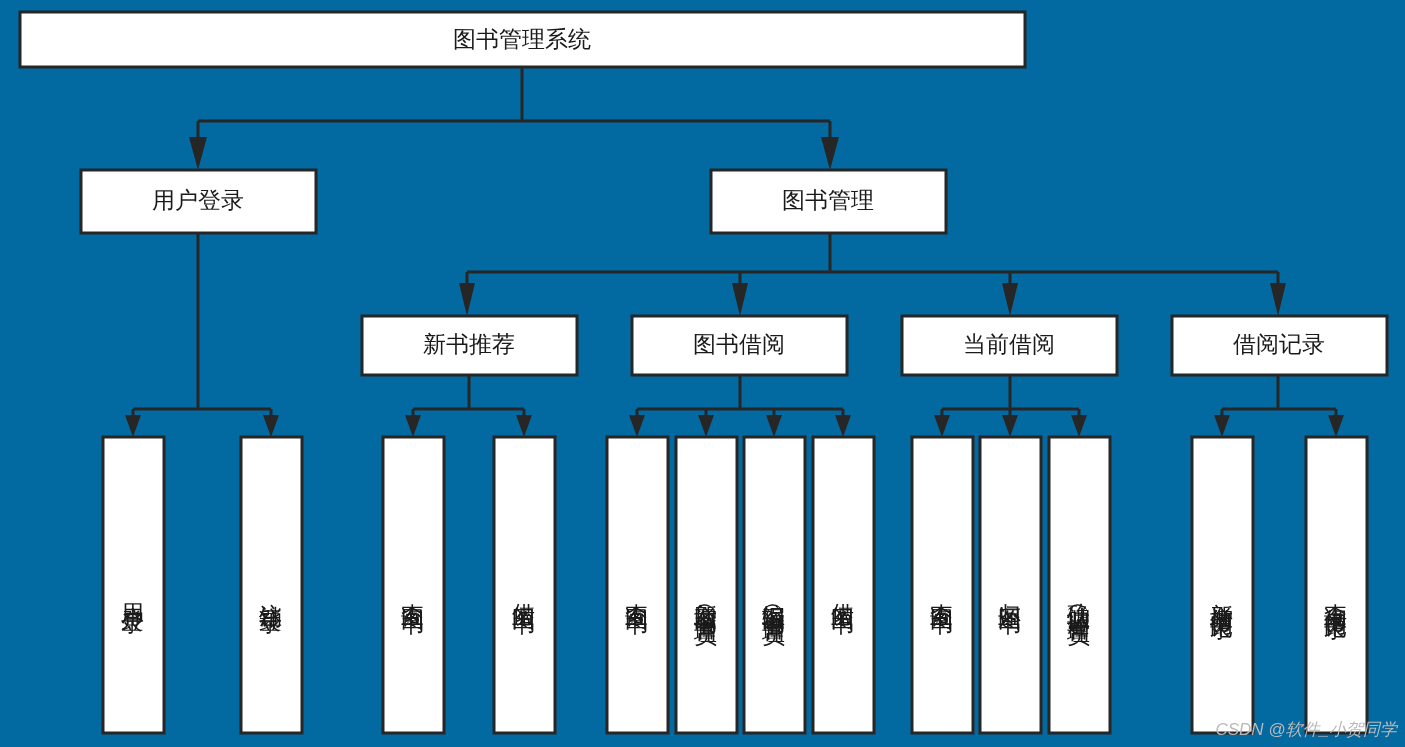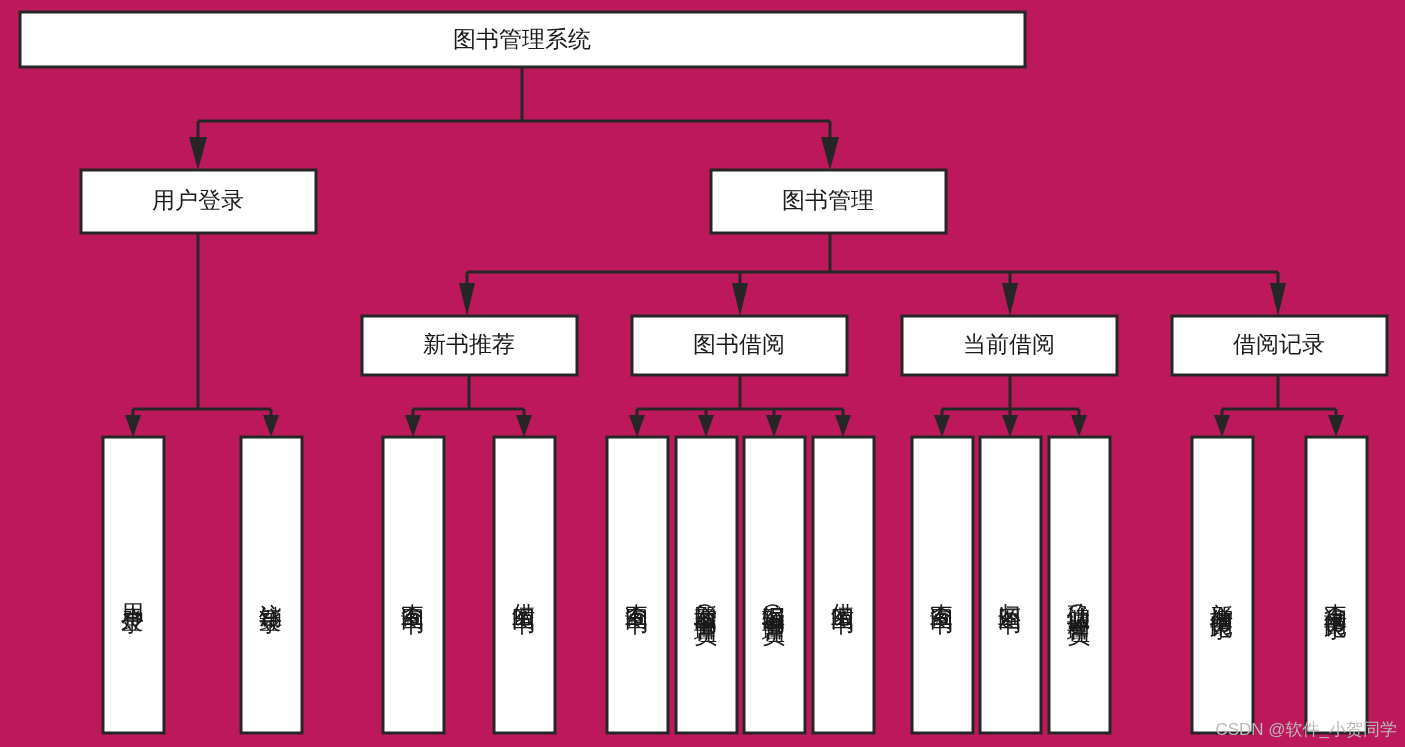--- a/index.html
+++ b/index.html
@@ -10,21 +10,21 @@
   body {
     width: 1405px;
     height: 747px;
     font-family: "Liberation Sans", "DejaVu Sans", sans-serif;
     overflow: hidden;
   }
   #diagram-root {
     position: relative;
     width: 1405px;
     height: 747px;
-    background: #be185d;
+    background: #0369a1;
   }
   svg#flow {
     position: absolute;
     top: 0;
     left: 0;
     width: 1405px;
     height: 747px;
   }
   .node-box {
     fill: #ffffff;
@@ -59,20 +59,21 @@
   }
   .watermark-text {
     position: absolute;
     right: 8px;
     bottom: 6px;
     font-family: "Liberation Sans", "DejaVu Sans", sans-serif;
     font-size: 17px;
     color: #b9b9b9;
     white-space: nowrap;
     user-select: none;
+    font-style: italic;
   }
 </style>
 </head>
 <body>
 
 <div id="diagram-root">
 
   <svg id="flow" viewBox="0 0 1405 747">
 
     <g>

